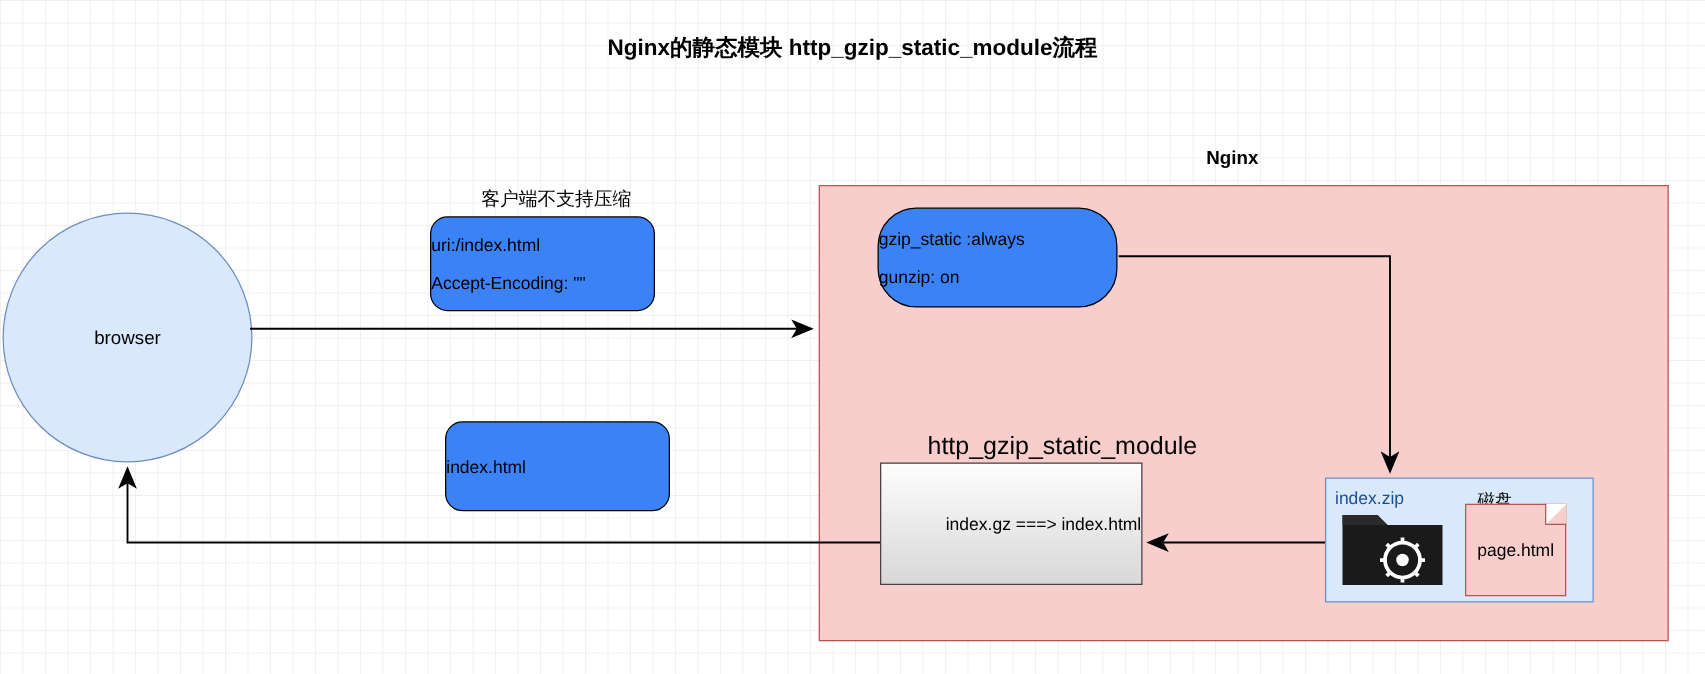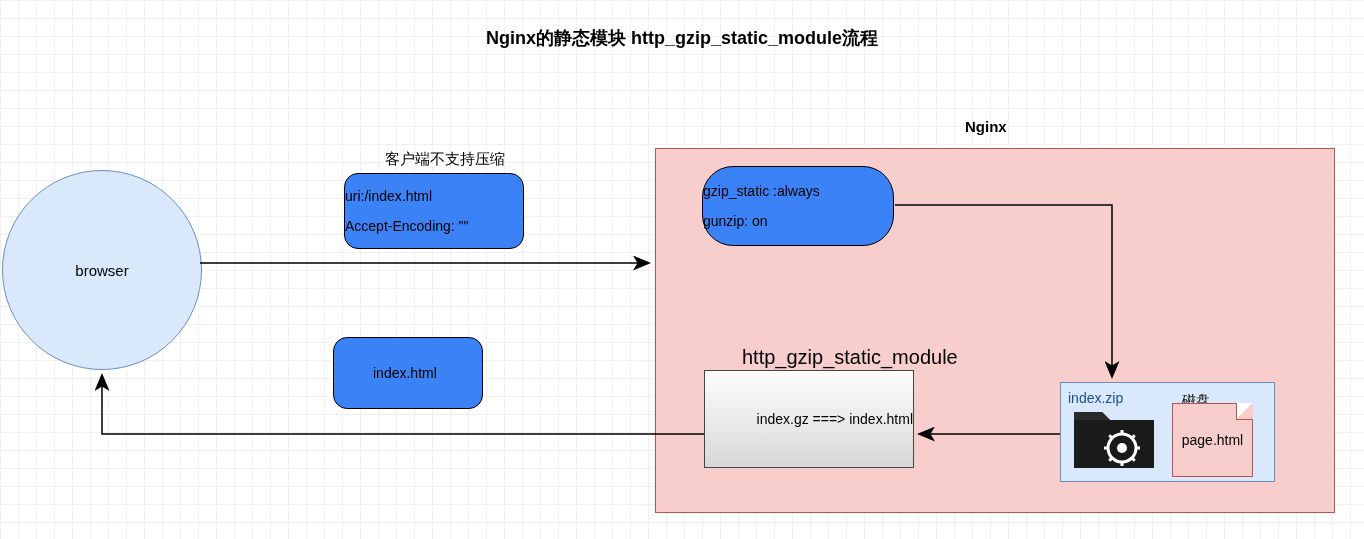--- a/index.html
+++ b/index.html
@@ -62,21 +62,21 @@
       background: #3b82f6;
       border: 1px solid #000;
       border-radius: 14px;
       display: flex;
       flex-direction: column;
       justify-content: center;
       font-size: 14px;
       gap: 14px;
     }
     .req-box { left: 344px; top: 173px; width: 180px; height: 76px; }
-    .resp-box { left: 333px; top: 337px; width: 150px; height: 72px; padding-left: 39px; }
+    .resp-box { left: 356px; top: 337px; width: 180px; height: 72px; }
     .config-box { left: 702px; top: 166px; width: 192px; height: 80px; border-radius: 31px; }
     .module-label {
       position: absolute;
       left: 722px;
       top: 346px;
       font-size: 20px;
       margin-left: 20px;
     }
     .module-box {
       position: absolute;

